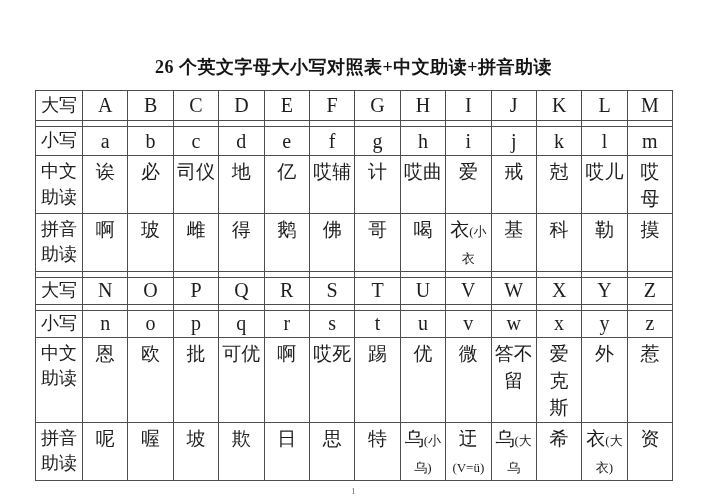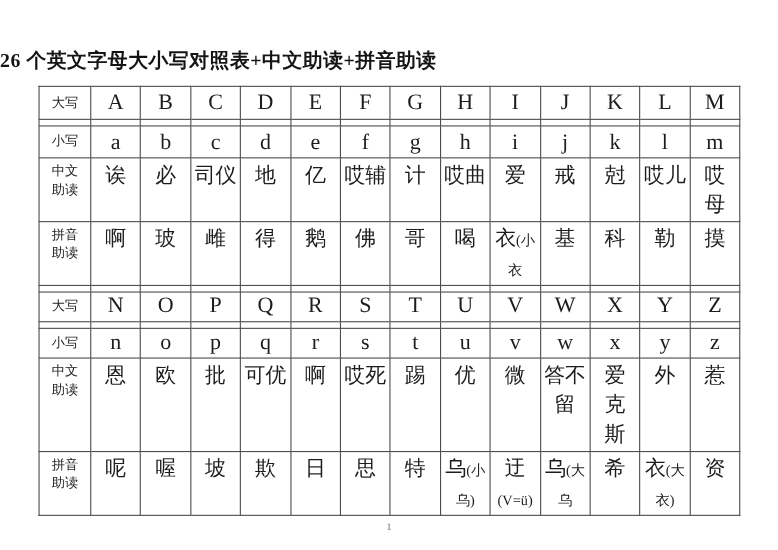--- a/index.html
+++ b/index.html
@@ -12,43 +12,45 @@
     font-family: "Liberation Serif", "DejaVu Serif", serif;
     color: #1d1d1d;
   }
   .page {
     width: 707px;
     height: 500px;
     position: relative;
   }
   .title {
     padding-top: 43px;
+    text-align: center;
     font-size: 18px;
     font-weight: bold;
     letter-spacing: 0.5px;
     color: #141414;
+    margin-top: 12px;
   }
   table.alpha {
     margin: 11px 0 0 35px;
     border-collapse: collapse;
     table-layout: fixed;
     width: 637px;
   }
   col.c-label  { width: 47px; }
   col.c-letter { width: 45.4px; }
   th, td {
     border: 1px solid #4d4d4d;
     text-align: center;
     padding: 0;
     white-space: pre-line;
     overflow: hidden;
     font-weight: normal;
   }
   th {
-    font-size: 12px;
+    font-size: 18px;
     line-height: 1.42;
   }
   tr[data-type="uppercase"] td,
   tr[data-type="lowercase"] td {
     font-size: 20px;
     vertical-align: middle;
   }
   tr[data-type="uppercase"] th,
   tr[data-type="lowercase"] th {
     vertical-align: middle;

